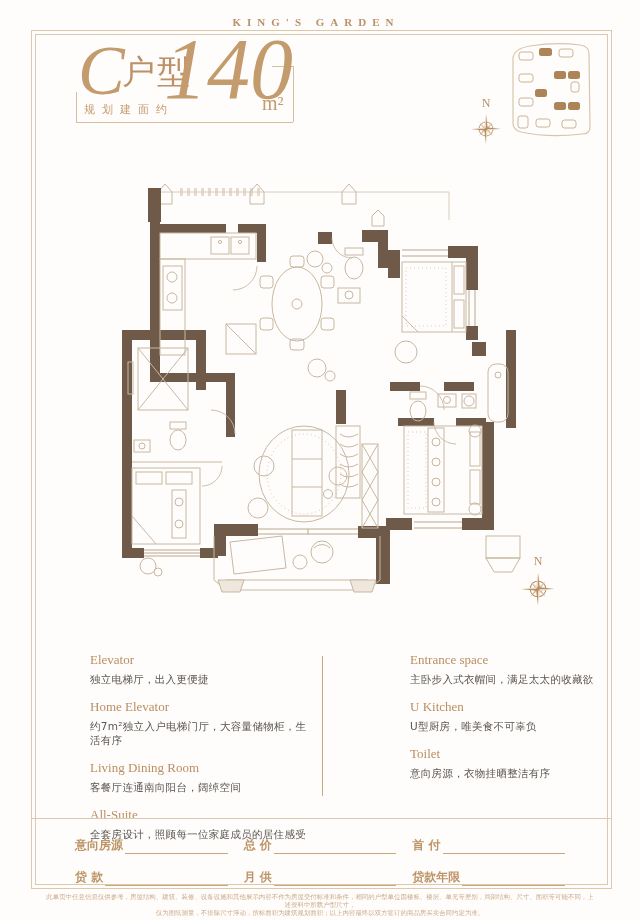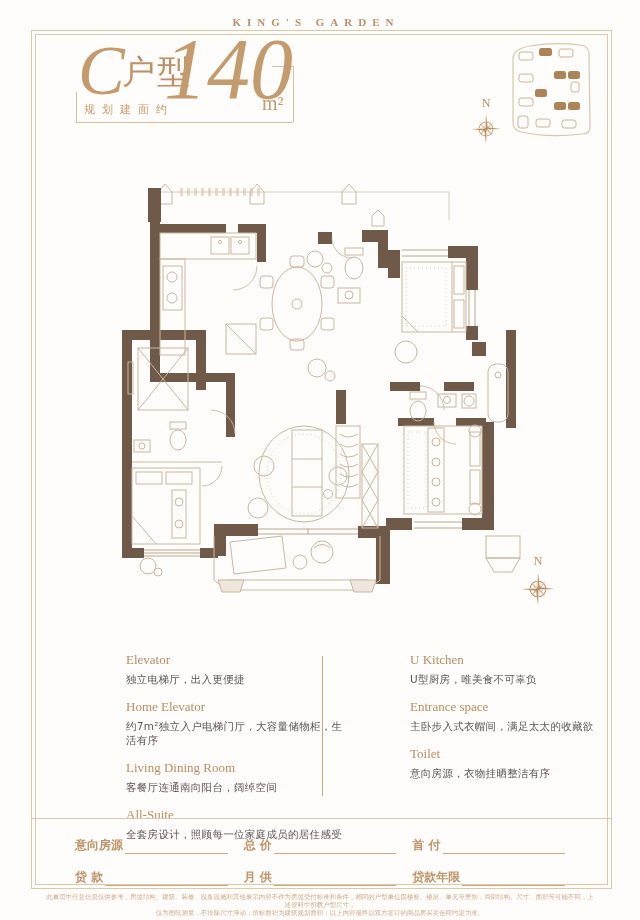--- a/index.html
+++ b/index.html
@@ -33,21 +33,21 @@
   .c2{left:518px;top:554px;width:40px;}
   .compass-n{font-size:12px;color:#b98e63;margin-bottom:1px;font-family:"Liberation Serif",serif;}
 
   
   .sitemap{position:absolute;left:506px;top:40px;}
   .plan{position:absolute;left:114px;top:176px;}
 
   
   .features{position:absolute;left:0;top:652px;width:640px;height:158px;}
   .fcol{position:absolute;top:0;}
-  .fcol.left{left:90px;width:225px;margin-left:36px;}
+  .fcol.left{left:90px;width:225px;}
   .fcol.right{left:410px;width:195px;}
   .fdivider{position:absolute;left:322px;top:4px;width:1px;height:140px;background:#c9a87e;}
   .feature{margin-bottom:12px;}
   .f-en{font-size:13px;color:#b98e63;margin-bottom:5px;font-family:"Liberation Serif",serif;}
   .f-cn{font-size:10.5px;color:#5a5552;font-family:"DejaVu Sans",sans-serif;letter-spacing:0.3px;}
 
   
   .form-sep{position:absolute;left:31px;top:818px;width:580px;height:1px;background:#dcc9ab;}
   .form{position:absolute;left:75px;top:822px;width:490px;}
   .frow{display:flex;height:24px;margin-top:8px;}
@@ -376,26 +376,26 @@
         <div class="f-cn">客餐厅连通南向阳台，阔绰空间</div>
       </div>
       <div class="feature">
         <div class="f-en">All-Suite</div>
         <div class="f-cn">全套房设计，照顾每一位家庭成员的居住感受</div>
       </div>
     </div>
     <div class="fdivider"></div>
     <div class="fcol right">
       <div class="feature">
+        <div class="f-en">Entrance space</div>
+        <div class="f-cn">主卧步入式衣帽间，满足太太的收藏欲</div>
+      </div>
+      <div class="feature">
         <div class="f-en">U Kitchen</div>
         <div class="f-cn">U型厨房，唯美食不可辜负</div>
-      </div>
-      <div class="feature">
-        <div class="f-en">Entrance space</div>
-        <div class="f-cn">主卧步入式衣帽间，满足太太的收藏欲</div>
       </div>
       <div class="feature">
         <div class="f-en">Toilet</div>
         <div class="f-cn">意向房源，衣物挂晒整洁有序</div>
       </div>
     </div>
   </div>
 
   <div class="form-sep"></div>
   <div class="form">

